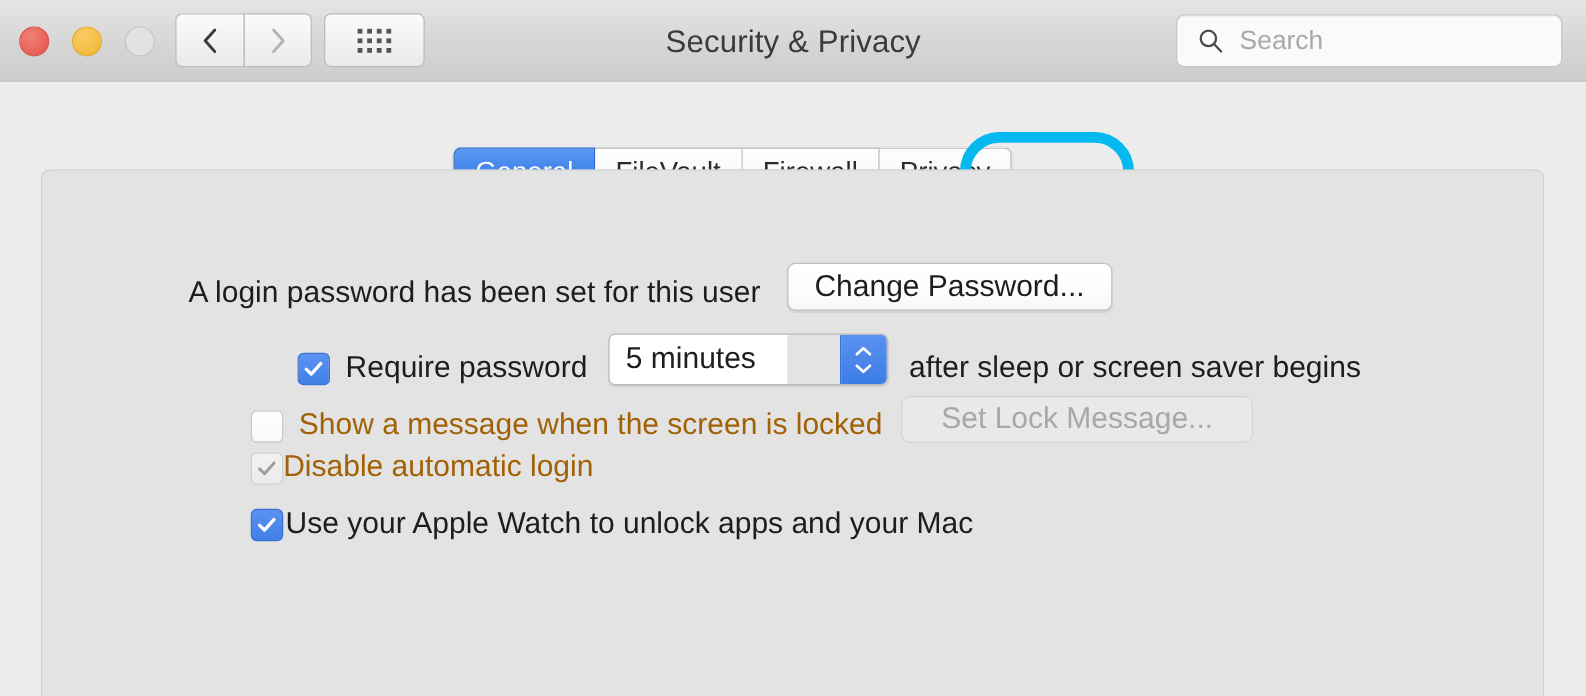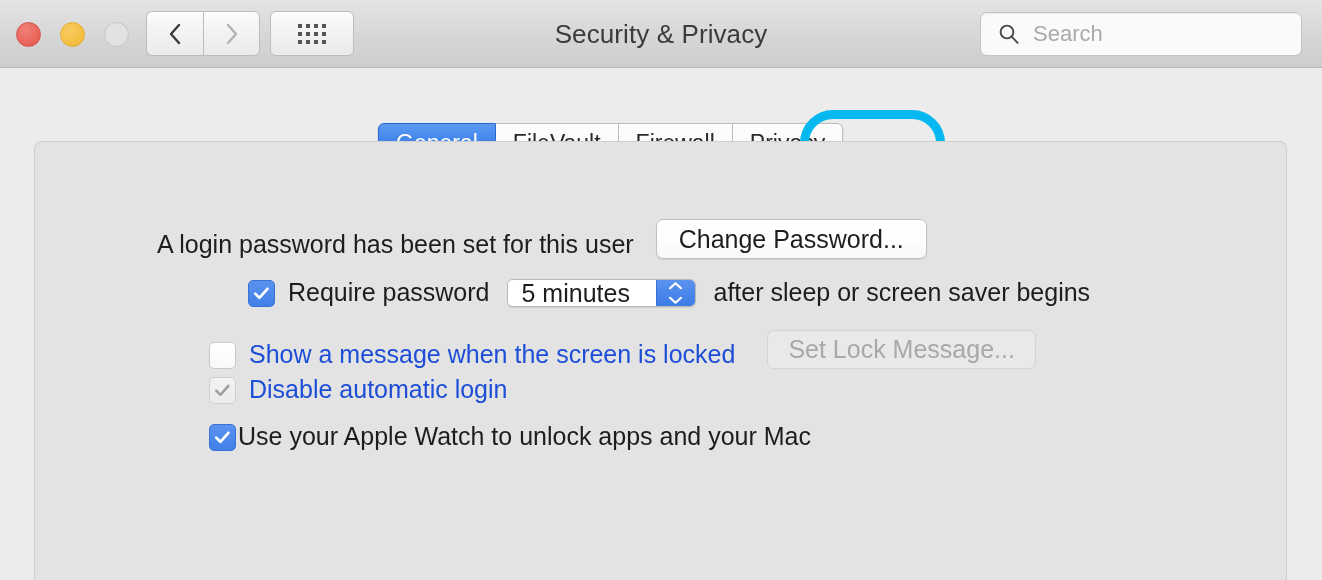--- a/index.html
+++ b/index.html
@@ -233,21 +233,21 @@
     display: flex;
     align-items: flex-end;
   }
 
   .static-text {
     font-size: 25px;
     color: #1d1d1d;
     white-space: nowrap;
   }
   .static-text.dim {
-    color: #1d4ed8;
+    color: #a16207;
   }
 
   
   .pushbtn {
     background: linear-gradient(to bottom, #ffffff 0%, #fdfdfd 55%, #f7f7f7 100%);
     border: 1px solid #c0c0c0;
     border-radius: 7px;
     box-sizing: border-box;
     display: flex;
     align-items: center;
@@ -286,26 +286,27 @@
   }
   .cbox.on-disabled {
     background: linear-gradient(to bottom, #f2f2f2 0%, #ebebeb 100%);
     border: 1px solid #cfcfcf;
   }
   .cbox svg { display: block; }
 
   
   #require-popup {
     display: flex;
-    height: 28px;
+    height: 43px;
     border-radius: 6px;
     border: 1px solid #b9b9b9;
     box-sizing: border-box;
     overflow: hidden;
     box-shadow: 0 1px 1px rgba(0,0,0,0.10);
+    gap: 44px;
   }
   #require-popup .field {
     background: #ffffff;
     width: 148px;
     display: flex;
     align-items: center;
     padding-left: 14px;
     font-size: 25px;
     color: #1d1d1d;
     box-sizing: border-box;
@@ -408,30 +409,30 @@
             <polyline points="3,2.8 8.5,7.8 14,2.8" fill="none" stroke="#ffffff" stroke-width="2.2" stroke-linecap="round" stroke-linejoin="round"></polyline>
           </svg>
         </div>
       </div>
       <span class="static-text" style="margin-left:18px;">after sleep or screen saver begins</span>
     </div>
 
     <div class="row" style="left:174px; top:188px;">
       <div class="cbox off"></div>
       <span class="static-text dim" style="margin-left:13px;">Show a message when the screen is locked</span>
-      <div class="pushbtn disabled" style="height:39px; padding:0 20px; margin-left:32px;">Set Lock Message...</div>
+      <div class="pushbtn disabled" style="height:39px; padding:0 32px; margin-left:16px;">Set Lock Message...</div>
     </div>
 
     <div class="row" style="left:174px; top:233px;">
       <div class="cbox on-disabled">
         <svg width="19" height="19" viewBox="0 0 19 19">
           <polyline points="3.2,9.6 7.4,13.8 15.4,4.8" fill="none" stroke="#9e9e9e" stroke-width="2.5" stroke-linecap="round" stroke-linejoin="round"></polyline>
         </svg>
       </div>
-      <span class="static-text dim" style="margin-left:13px;">Disable automatic login</span>
+      <span class="static-text dim" style="">Disable automatic login</span>
     </div>
 
     <div class="row" style="left:174px; top:280px;">
       <div class="cbox on">
         <svg width="19" height="19" viewBox="0 0 19 19">
           <polyline points="3.2,9.6 7.4,13.8 15.4,4.8" fill="none" stroke="#ffffff" stroke-width="2.7" stroke-linecap="round" stroke-linejoin="round"></polyline>
         </svg>
       </div>
       <span class="static-text" style="margin-left:2px;">Use your Apple Watch to unlock apps and your Mac</span>
     </div>

